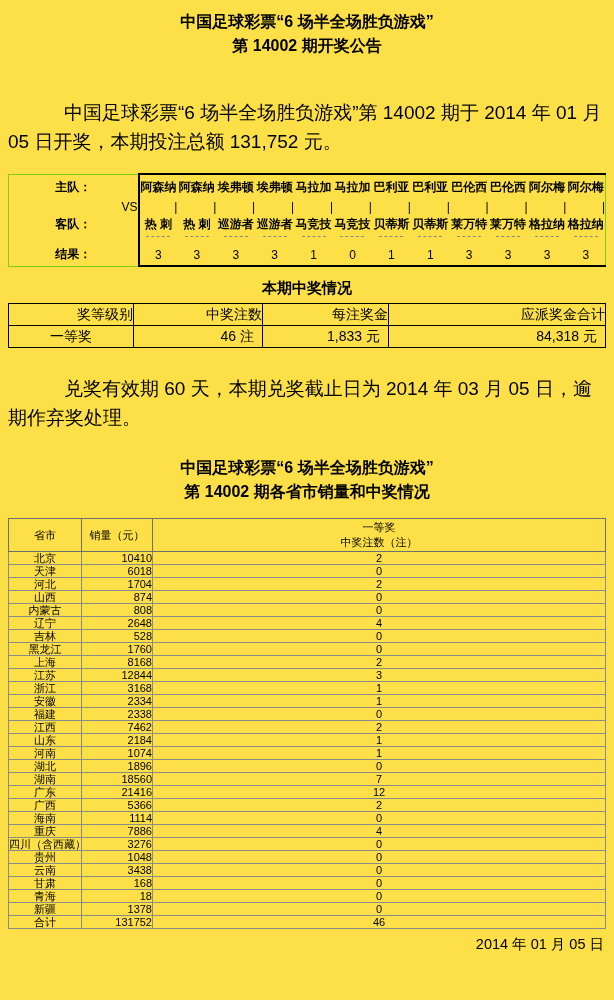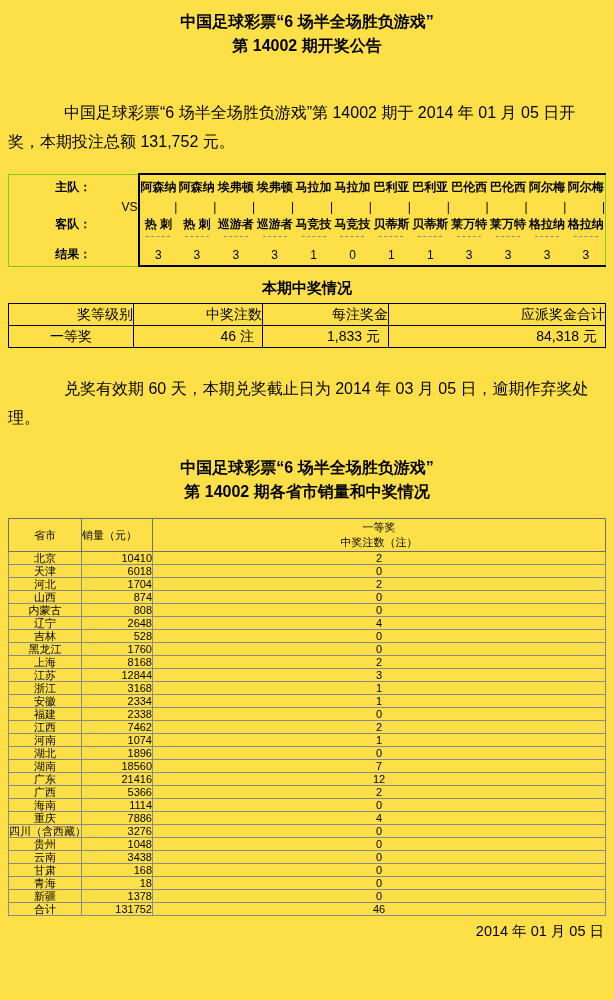--- a/index.html
+++ b/index.html
@@ -6,21 +6,21 @@
   html, body { margin: 0; padding: 0; background: #fff; }
   body {
     width: 614px; height: 1000px;
     font-family: "Liberation Sans", "DejaVu Sans", sans-serif;
     color: #000;
   }
   .page { position: relative; width: 614px; height: 1000px; background: #fde047; overflow: hidden; }
 
   .doc-title { text-align: center; font-size: 16px; font-weight: bold; line-height: 24px; margin: 10px 0 0 0; }
 
-  .para { font-size: 16px; line-height: 29px; margin: 0 8px; text-indent: 56px; text-align: left; }
+  .para { font-size: 19px; line-height: 29px; margin: 0 8px; text-indent: 56px; text-align: left; }
   .intro-para { margin-top: 40px; }
   .redeem-para { margin-top: 26px; }
 
   
   table.match { width: 598px; margin: 17px 8px 0 8px; border-collapse: collapse; table-layout: fixed; border: 1px solid #84cc16; }
   table.match td { padding: 0; text-align: center; font-size: 12px; overflow: visible; white-space: nowrap; }
   td.mt-label { width: 130px; border-right: 2px solid #000; font-weight: bold; font-size: 12px; }
   tr.r-home td { height: 23px; vertical-align: bottom; padding-bottom: 1px; }
   tr.r-home td.mcell { border-top: 2px solid #000; font-weight: bold; }
   tr.r-vs td { height: 19px; font-weight: normal; text-align: right; }
@@ -40,21 +40,21 @@
   table.prize .pc2 { width: 126px; }
   table.prize td.c { text-align: center; }
   table.prize td.r { text-align: right; padding-right: 8px; }
 
   
   table.prov { width: 598px; margin: 14px 8px 0 8px; border-collapse: collapse; border: 1px solid #000; table-layout: fixed; }
   table.prov th { border: 1px solid #6f6f6f; font-size: 11px; font-weight: normal; padding: 1px 0; line-height: 15px; }
   table.prov td { border: 1px solid #8a8a8a; font-size: 11px; height: 13px; line-height: 12px; padding: 0; }
   table.prov .pvc0 { width: 73px; }
   table.prov .pvc1 { width: 71px; }
-  th.ph-sales { text-align: left; padding-left: 2px; }
+  th.ph-sales { text-align: center; padding-left: 2px; }
   td.pcol0 { text-align: center; white-space: nowrap; }
   td.pcol1 { text-align: right; padding-right: 6px; }
   td.pcol2 { text-align: center; }
 
   .footer-date { text-align: right; font-size: 14.5px; margin: 6px 10px 0 0; }
 </style>
 </head>
 <body>
 
 <div class="page">
@@ -271,20 +271,25 @@
           <td class="pcol0">福建</td>
           <td class="pcol1">2338</td>
           <td class="pcol2">0</td>
         </tr>
         <tr>
           <td class="pcol0">江西</td>
           <td class="pcol1">7462</td>
           <td class="pcol2">2</td>
         </tr>
         <tr>
+          <td class="pcol0">山东</td>
+          <td class="pcol1">2184</td>
+          <td class="pcol2">1</td>
+        </tr>
+        <tr>
           <td class="pcol0">河南</td>
           <td class="pcol1">1074</td>
           <td class="pcol2">1</td>
         </tr>
         <tr>
           <td class="pcol0">湖北</td>
           <td class="pcol1">1896</td>
           <td class="pcol2">0</td>
         </tr>
         <tr>

